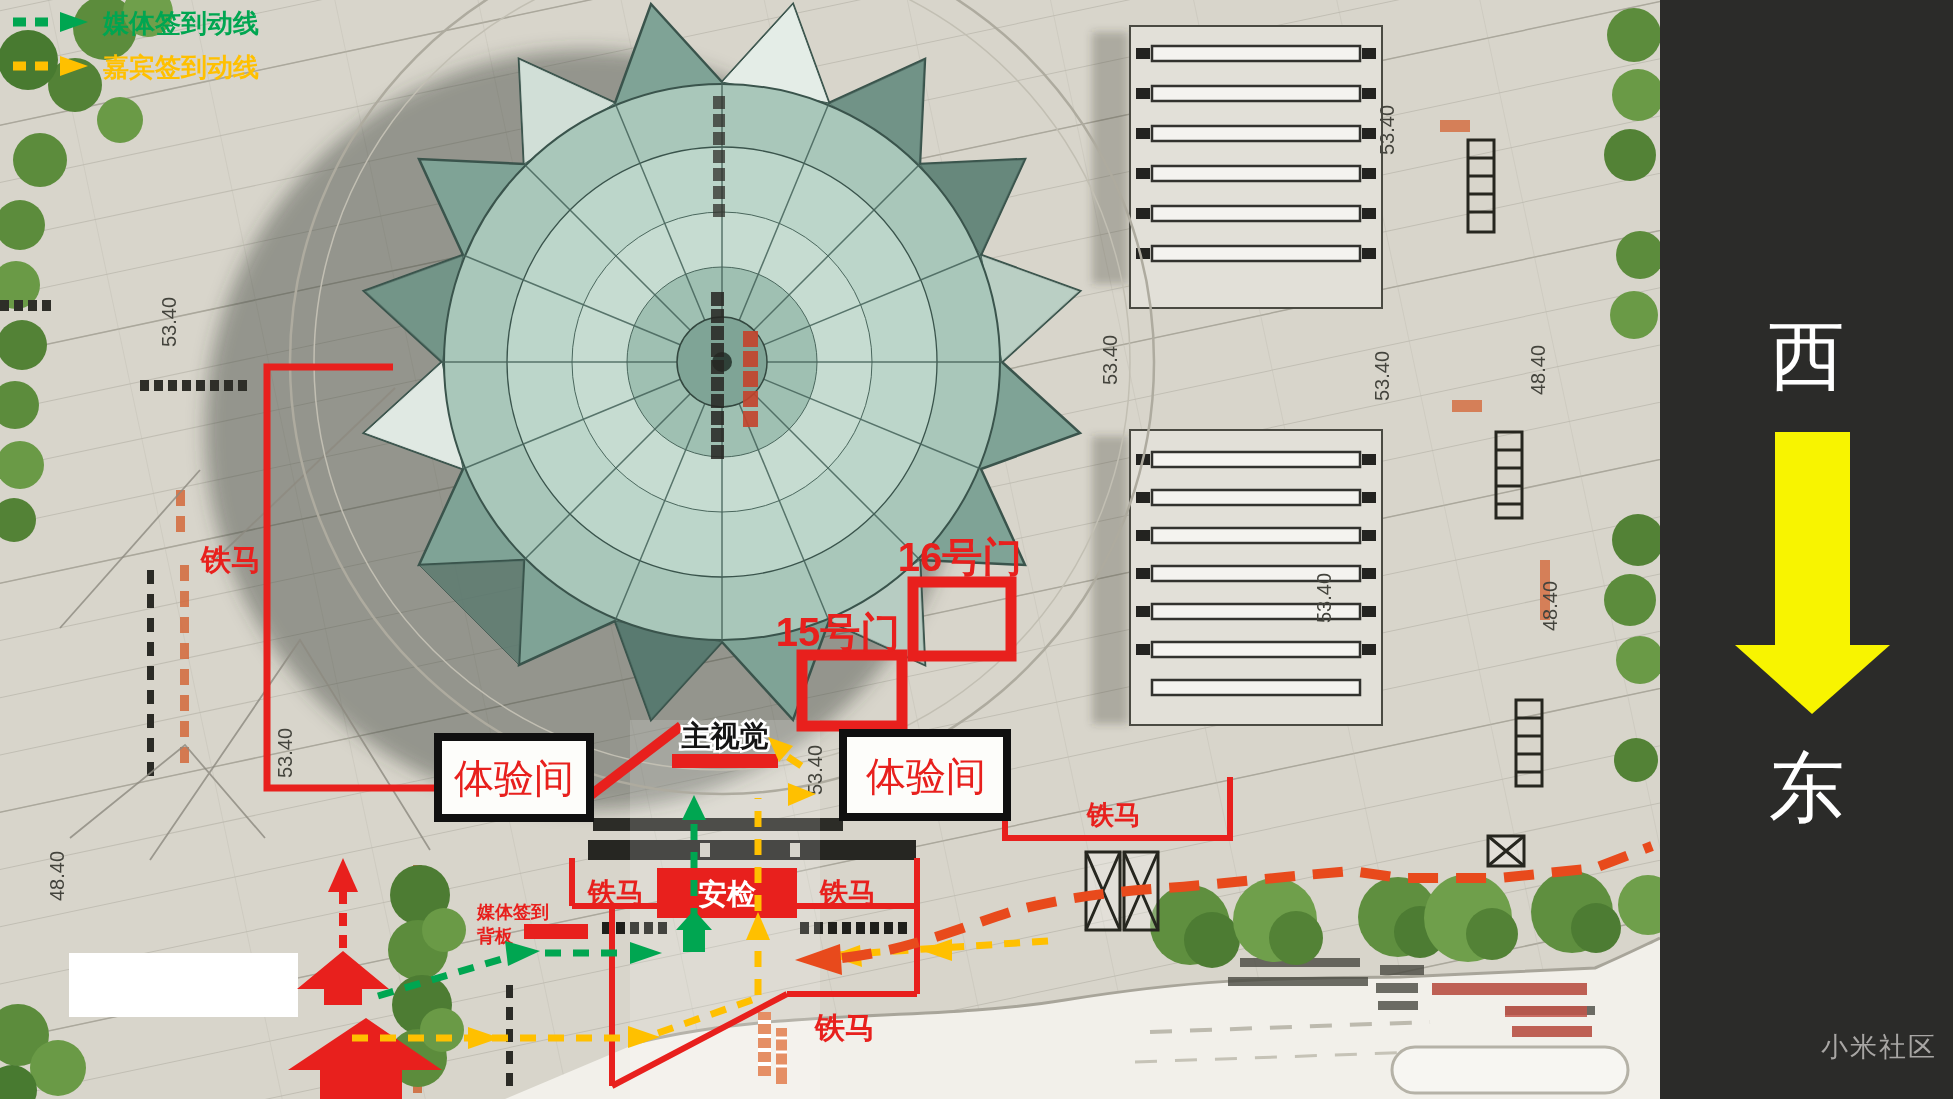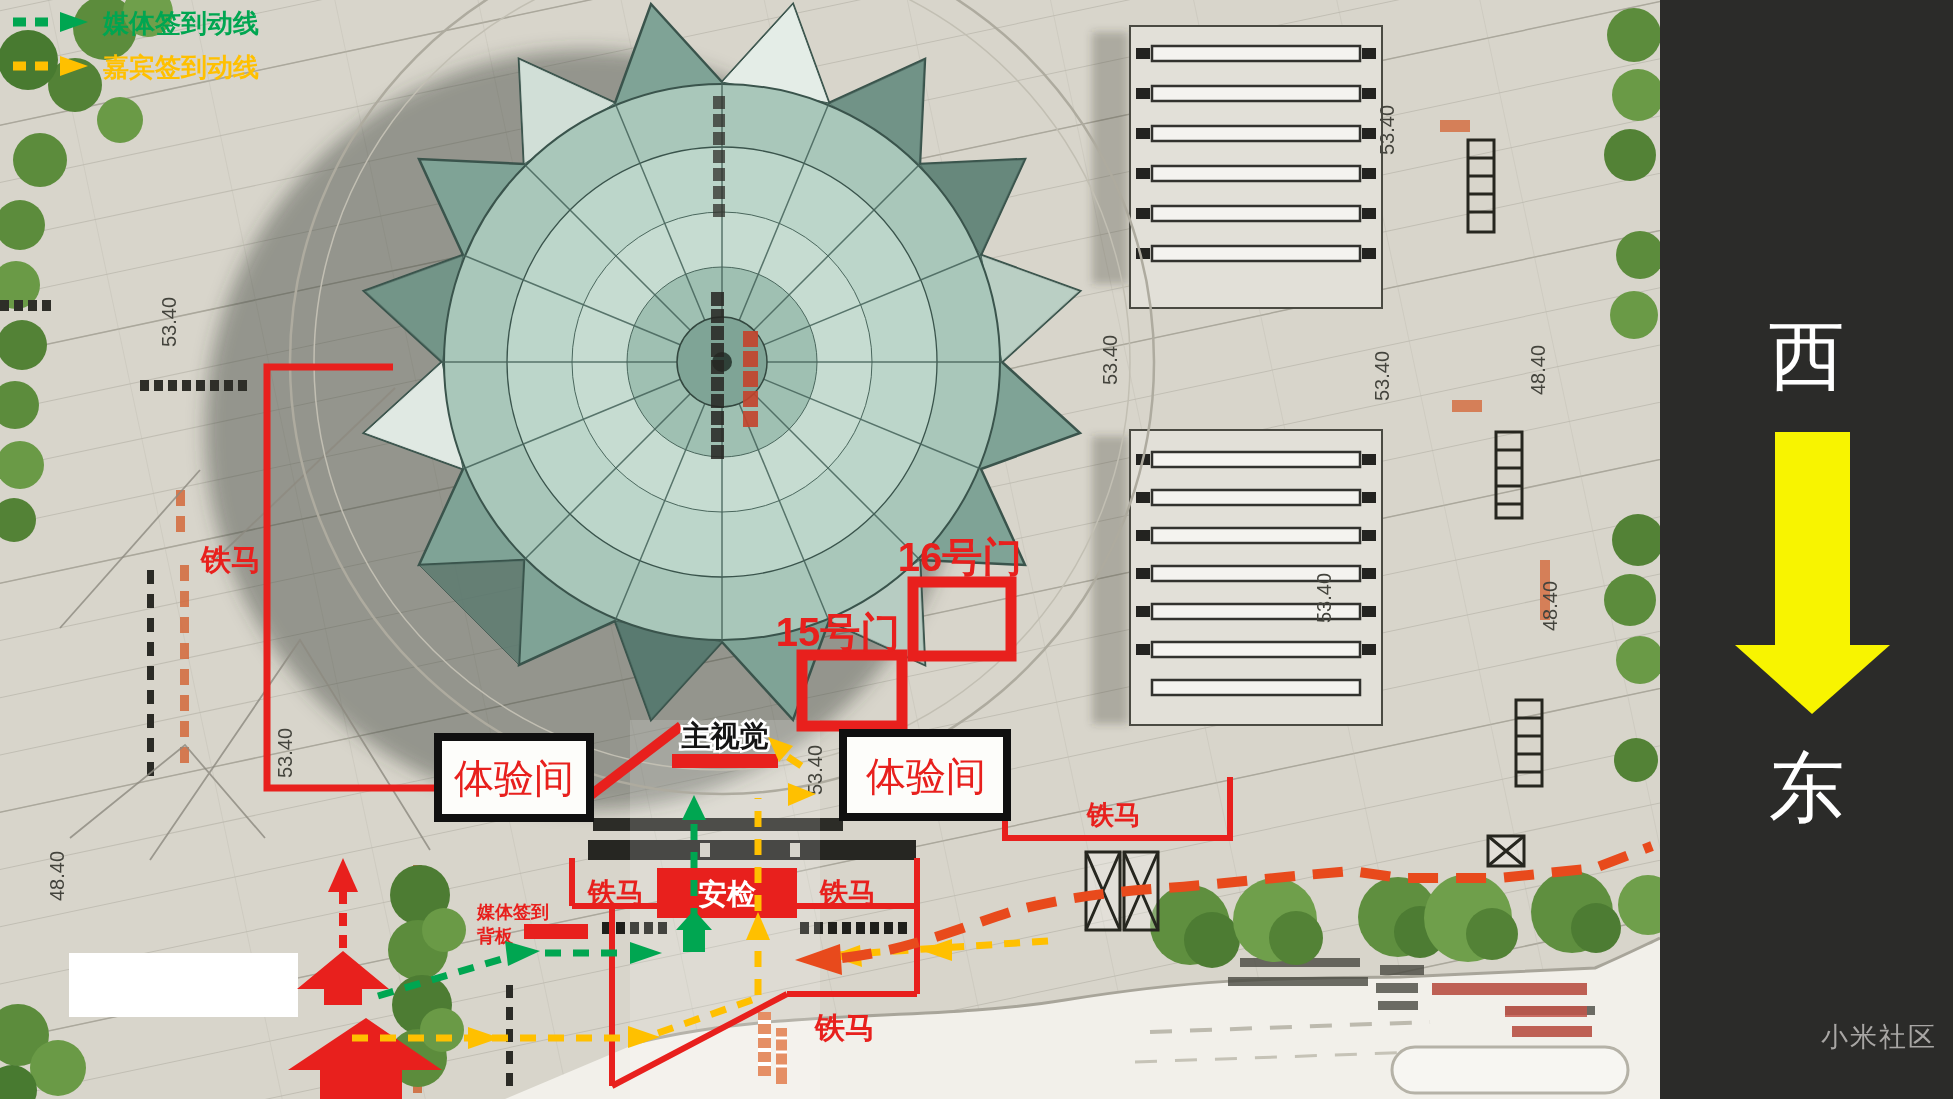--- a/index.html
+++ b/index.html
@@ -6,21 +6,21 @@
   .stage{position:relative;width:1953px;height:1099px;overflow:hidden;
          font-family:"Liberation Sans","DejaVu Sans",sans-serif;background:#292927;}
   .map-area{position:absolute;left:0;top:0;width:1660px;height:1099px;background:#d8d5cb;}
   .map-area svg{display:block;}
   .side-panel{position:absolute;left:1660px;top:0;width:293px;height:1099px;background:#2b2b29;}
   .compass-label{position:absolute;left:0;width:100%;text-align:center;color:#ffffff;
                  font-size:76px;font-weight:400;line-height:1;}
   .compass-west{top:318px;}
   .compass-east{top:750px;}
   .panel-arrow-svg{position:absolute;left:0;top:0;width:293px;height:1099px;}
-  .watermark{position:absolute;right:16px;bottom:44px;color:#a8a6a4;font-size:27px;letter-spacing:2px;}
+  .watermark{position:absolute;right:16px;bottom:34px;color:#a8a6a4;font-size:27px;letter-spacing:2px;}
   text{font-family:"Liberation Sans","DejaVu Sans",sans-serif;}
   .ann-bold{font-weight:bold;}
 </style>
 </head>
 <body>
 
 <div class="stage">
 
   <div class="map-area">
   <svg width="1660" height="1099" viewBox="0 0 1660 1099">

